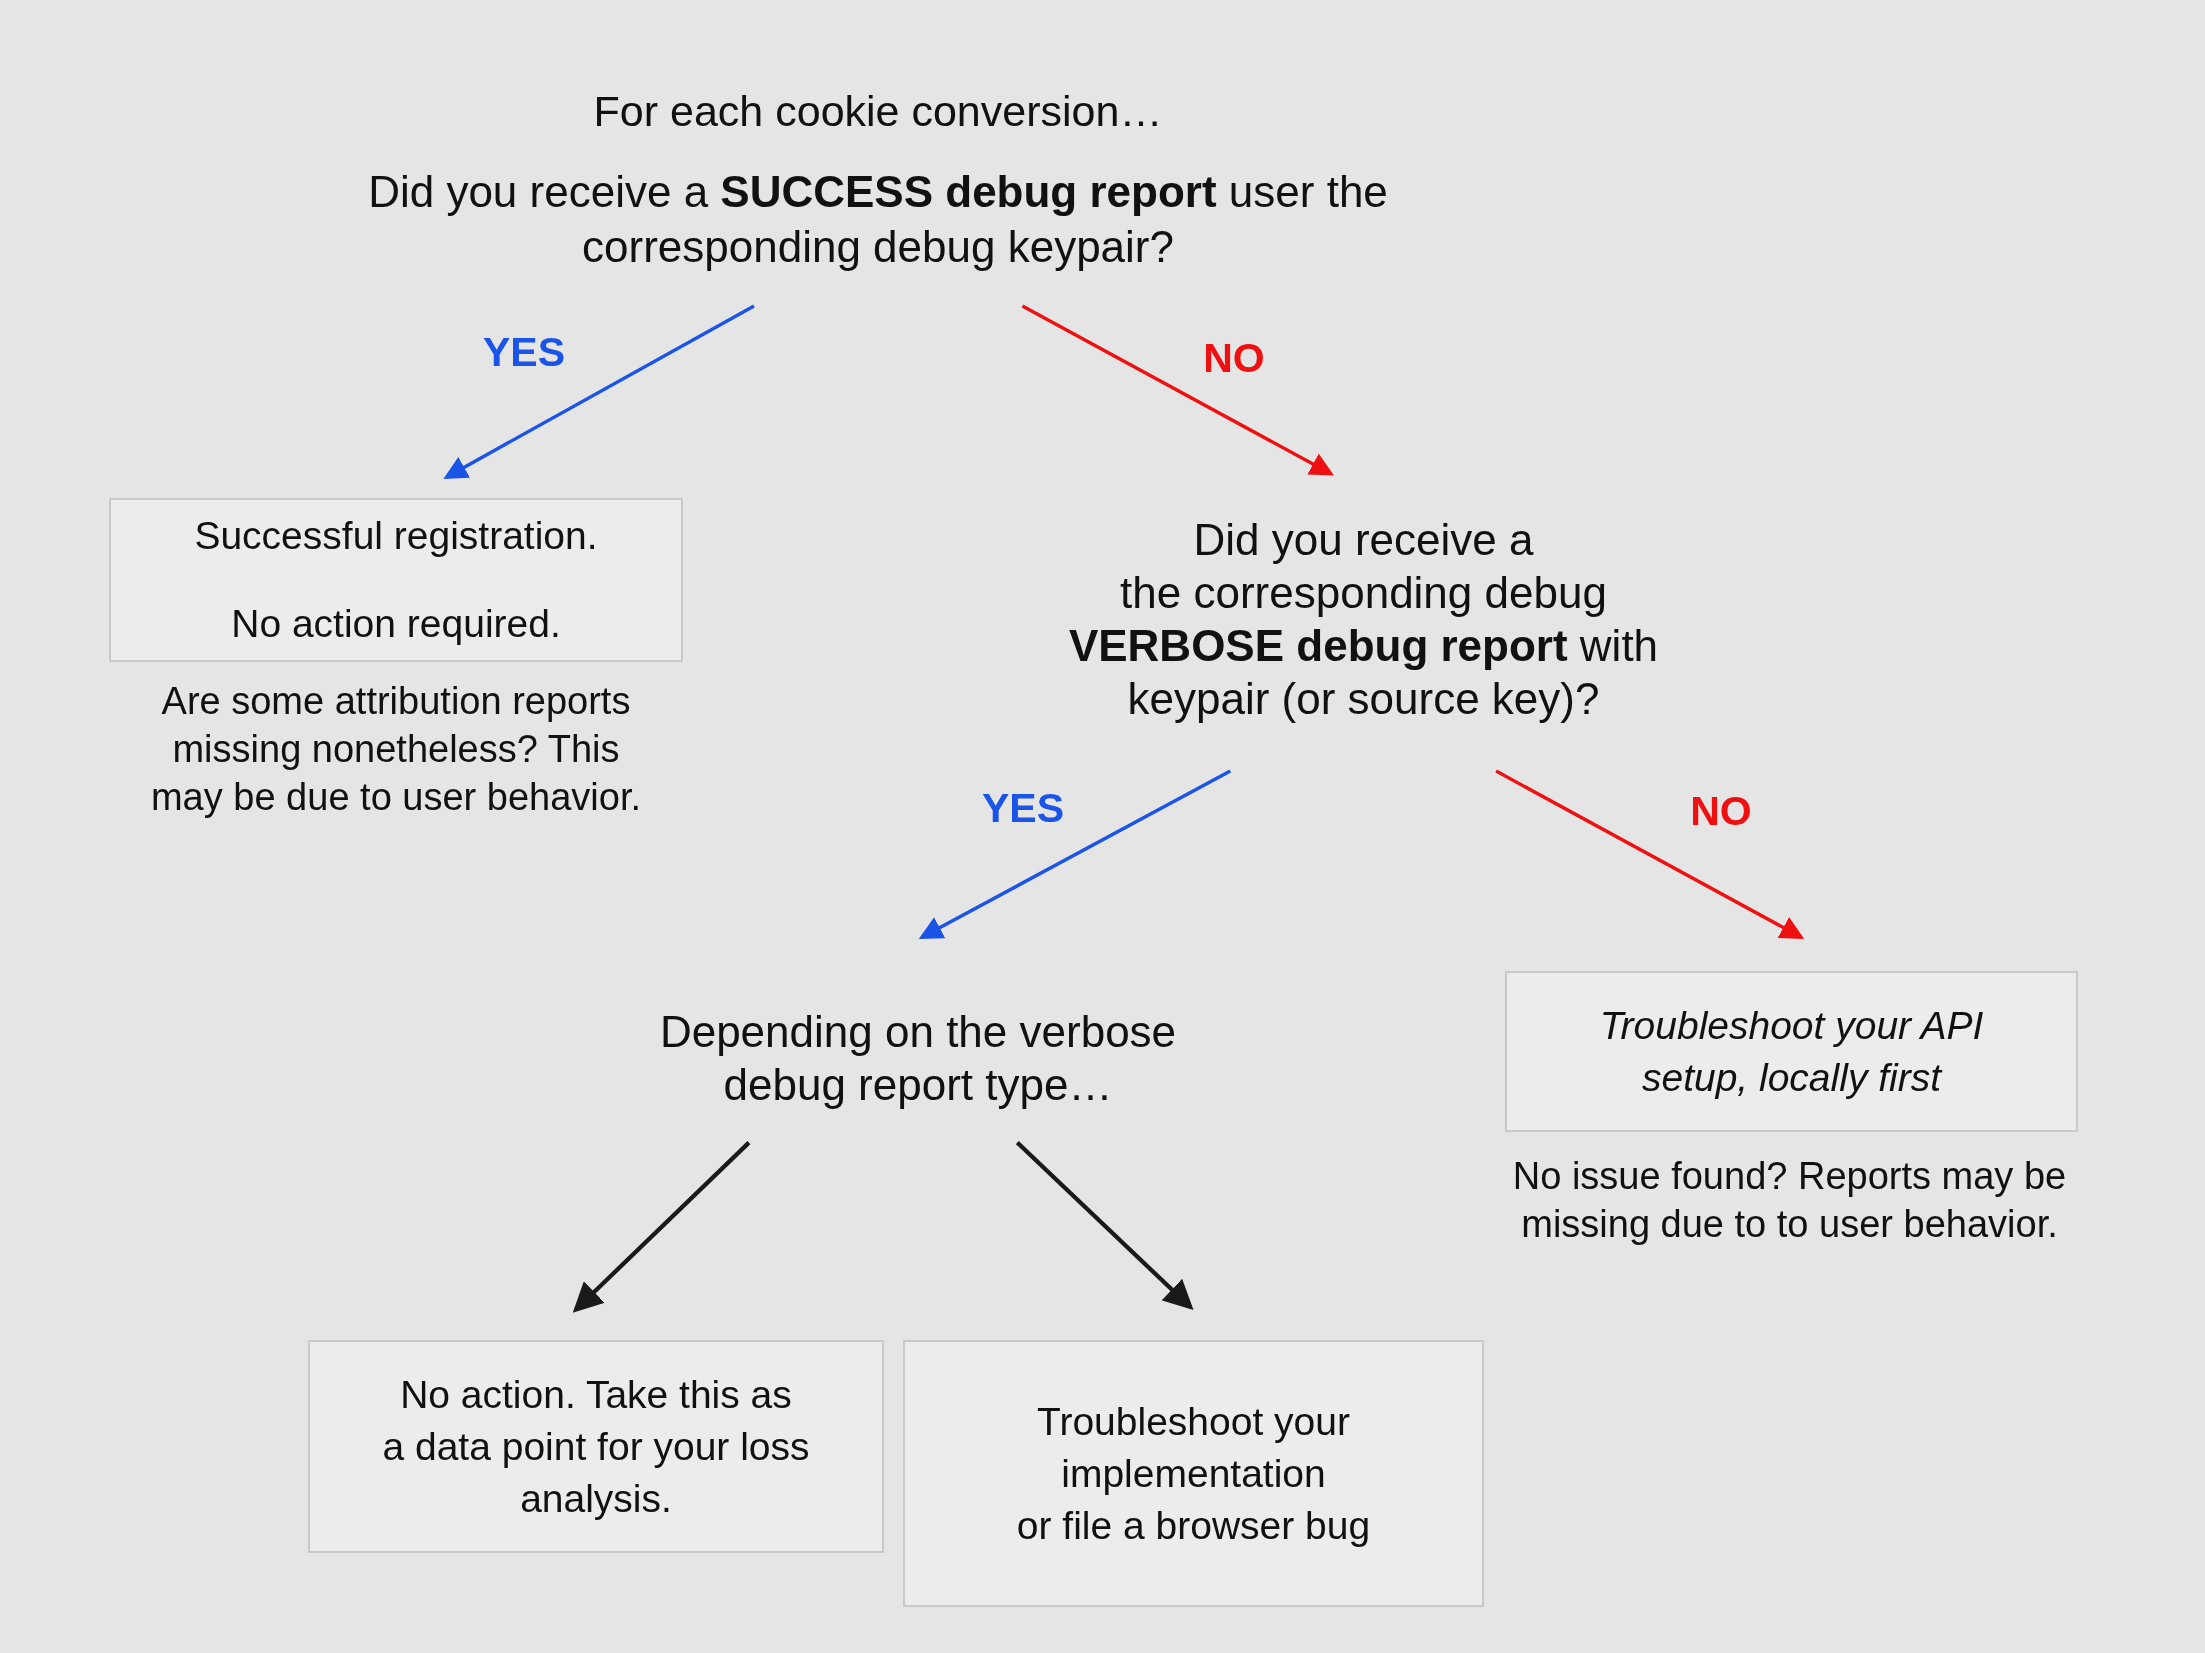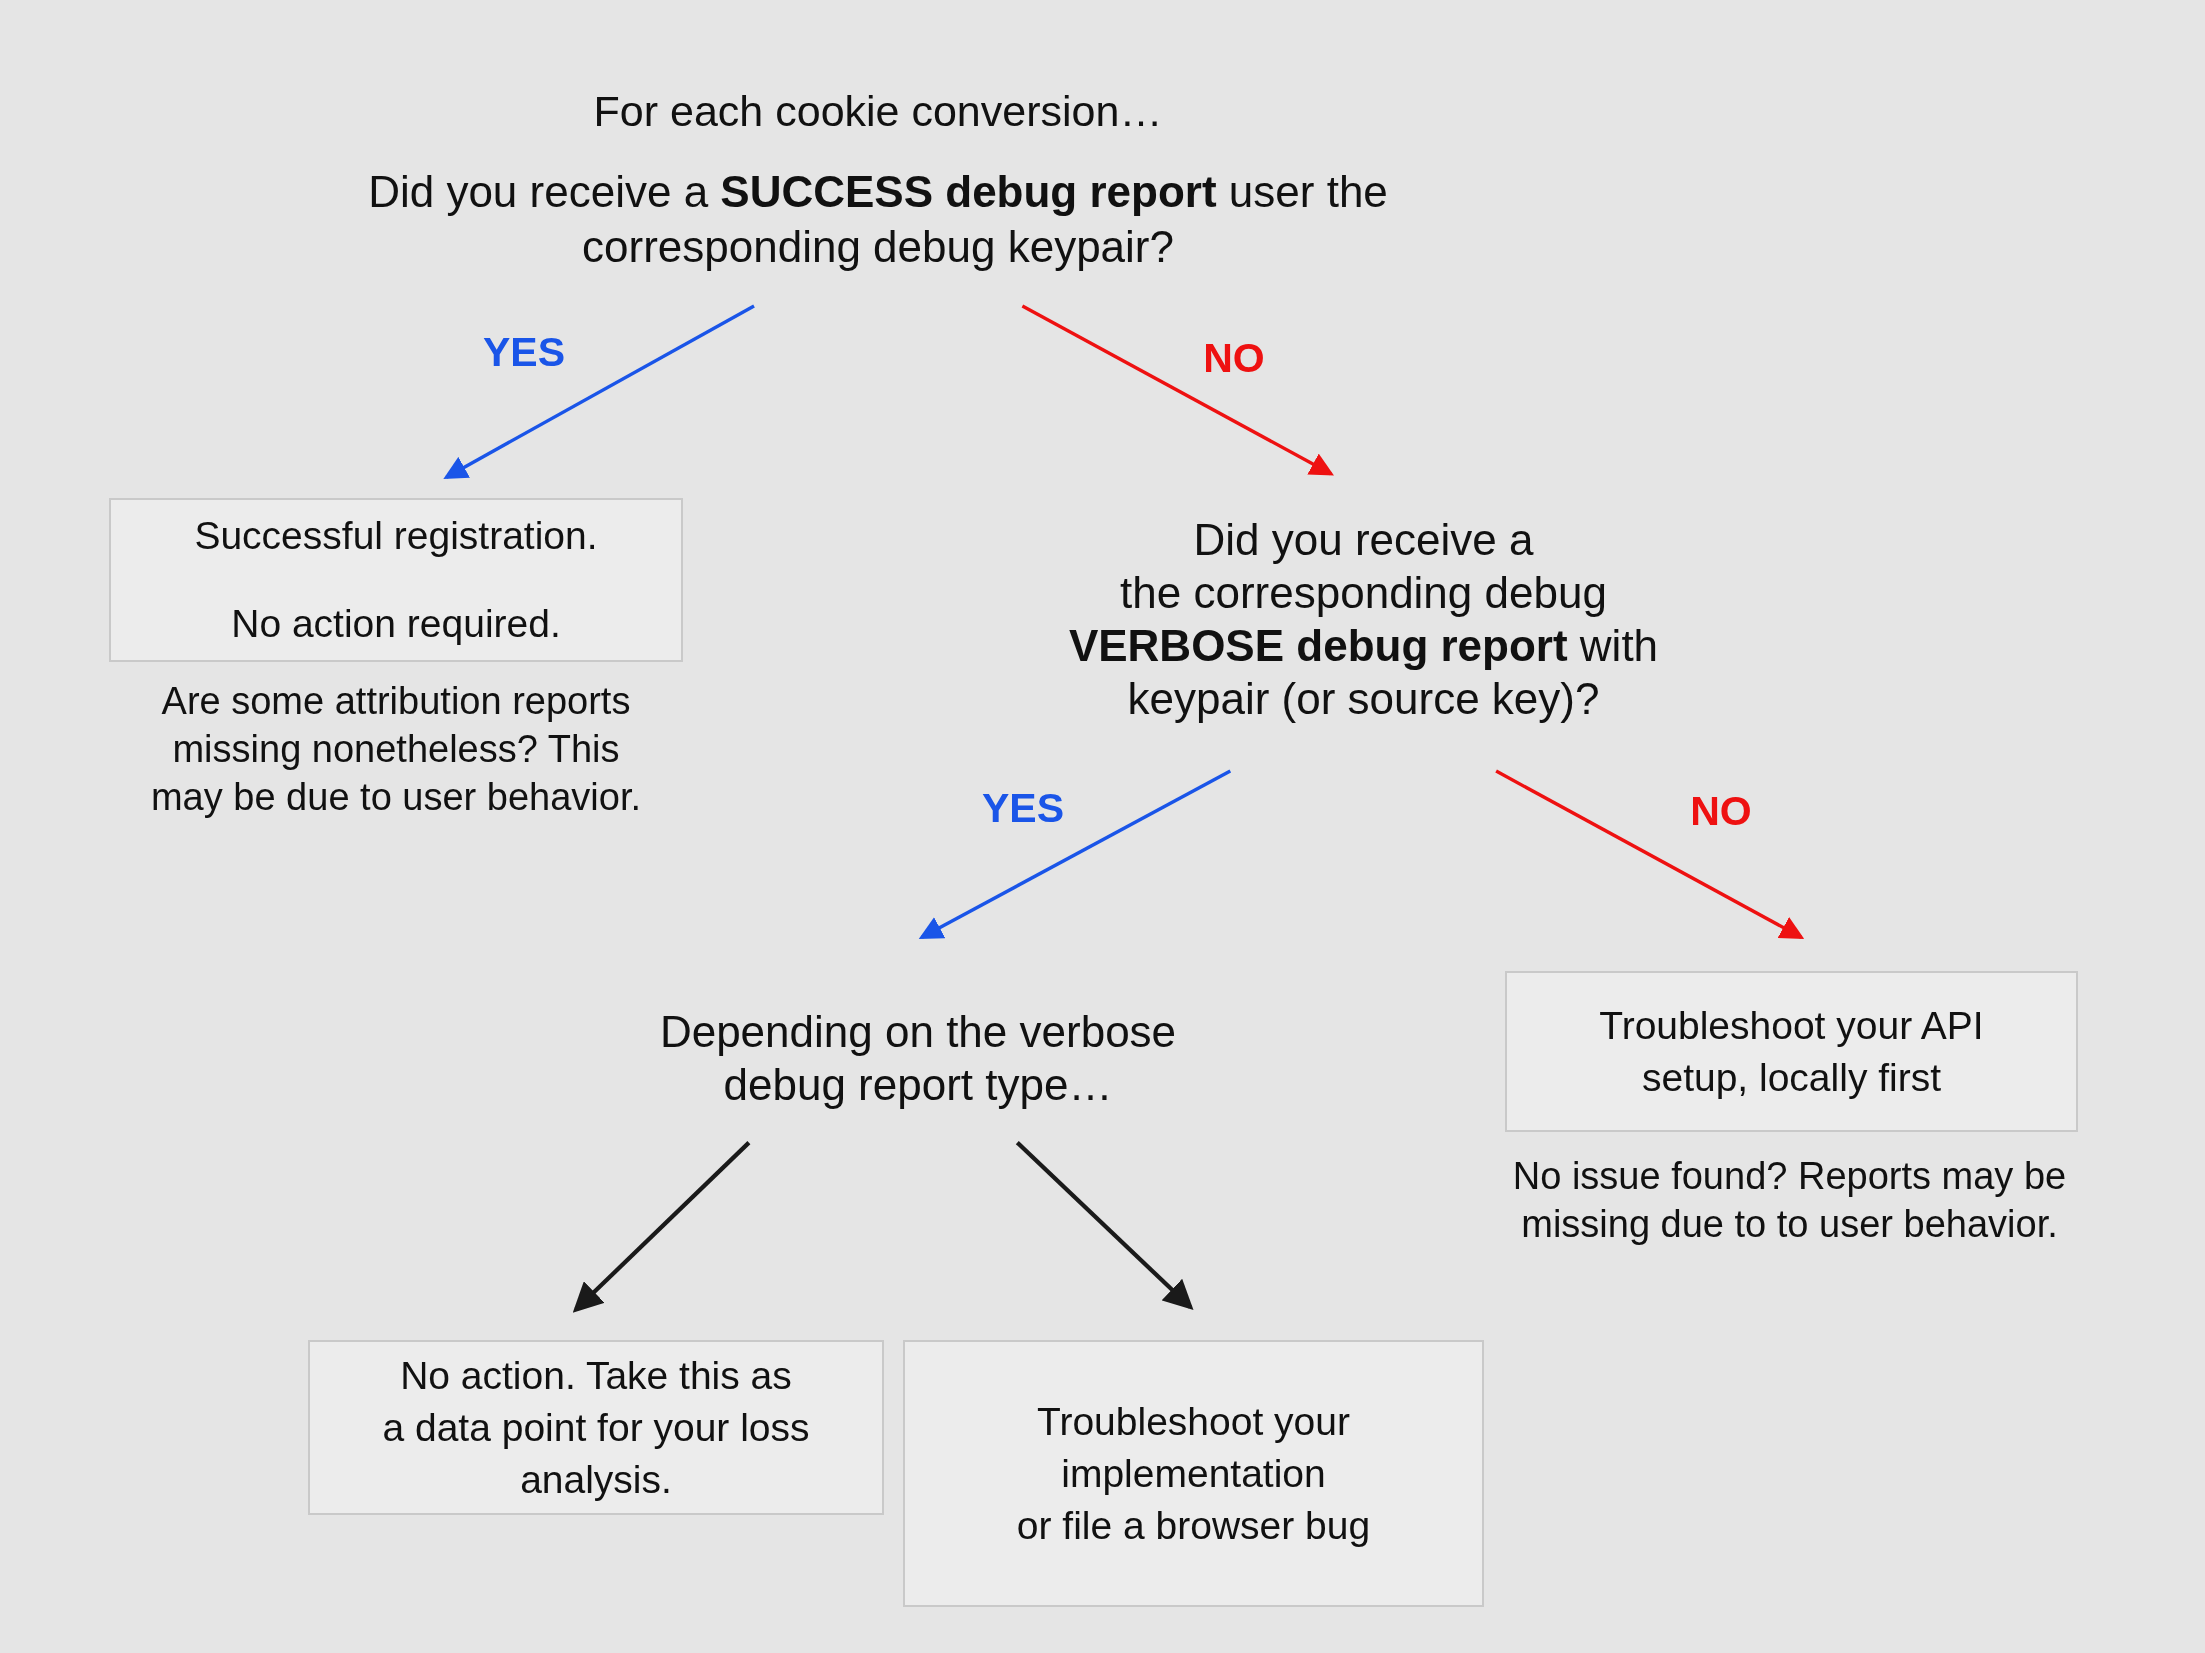--- a/index.html
+++ b/index.html
@@ -65,22 +65,22 @@
     box-sizing: border-box;
     display: flex;
     flex-direction: column;
     align-items: center;
     justify-content: center;
     text-align: center;
     font-size: 39px;
     line-height: 52px;
   }
   .box-success        { left: 109px;  top: 498px;  width: 574px; height: 164px; gap: 36px; }
-  .box-api            { left: 1505px; top: 971px; width: 573px; height: 161px; }
-  .box-no-action      { left: 308px;  top: 1340px; width: 576px; height: 175px; }
+  .box-api            { left: 1505px; top: 971px; width: 573px; height: 161px; font-style: italic; }
+  .box-no-action      { left: 308px;  top: 1340px; width: 576px; height: 213px; }
   .box-implementation { left: 903px; top: 1340px; width: 581px; height: 267px; }
 
   .note {
     font-size: 38px;
     line-height: 48px;
   }
   .note-success { left: 98px;  top: 677px;  width: 596px; }
   .note-api     { left: 1457px; top: 1152px; width: 665px; }
 
   .arrow-line-yes   { stroke: var(--color-yes, #1a55e8);  stroke-width: 4; }

